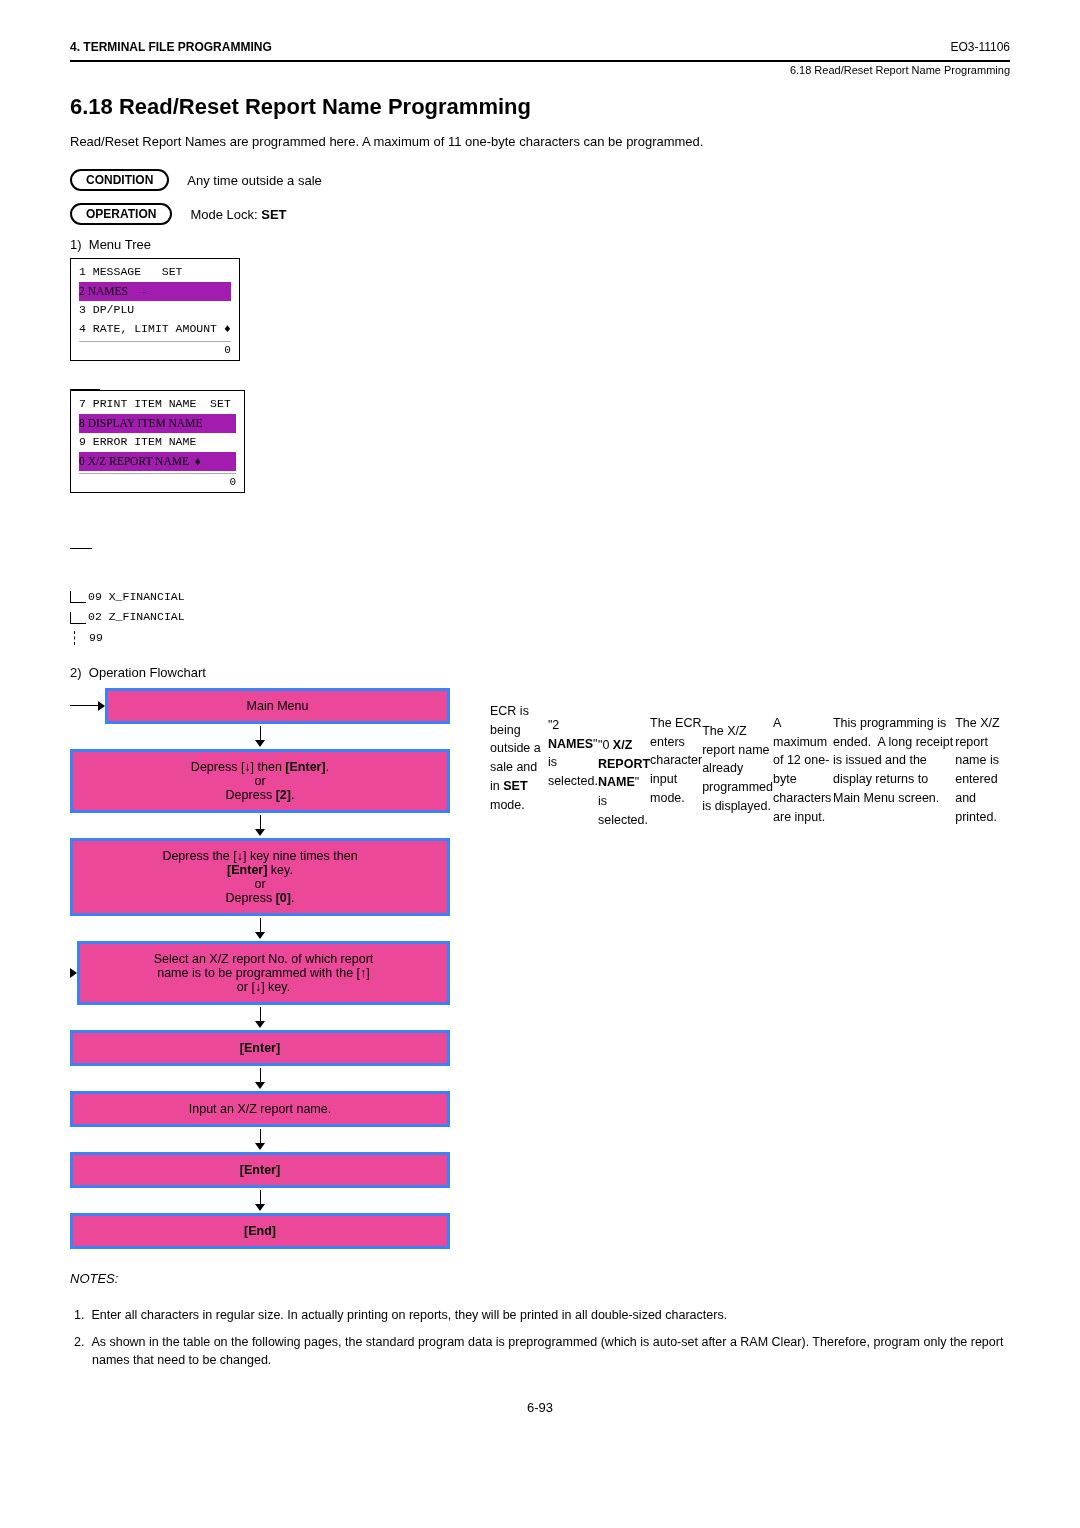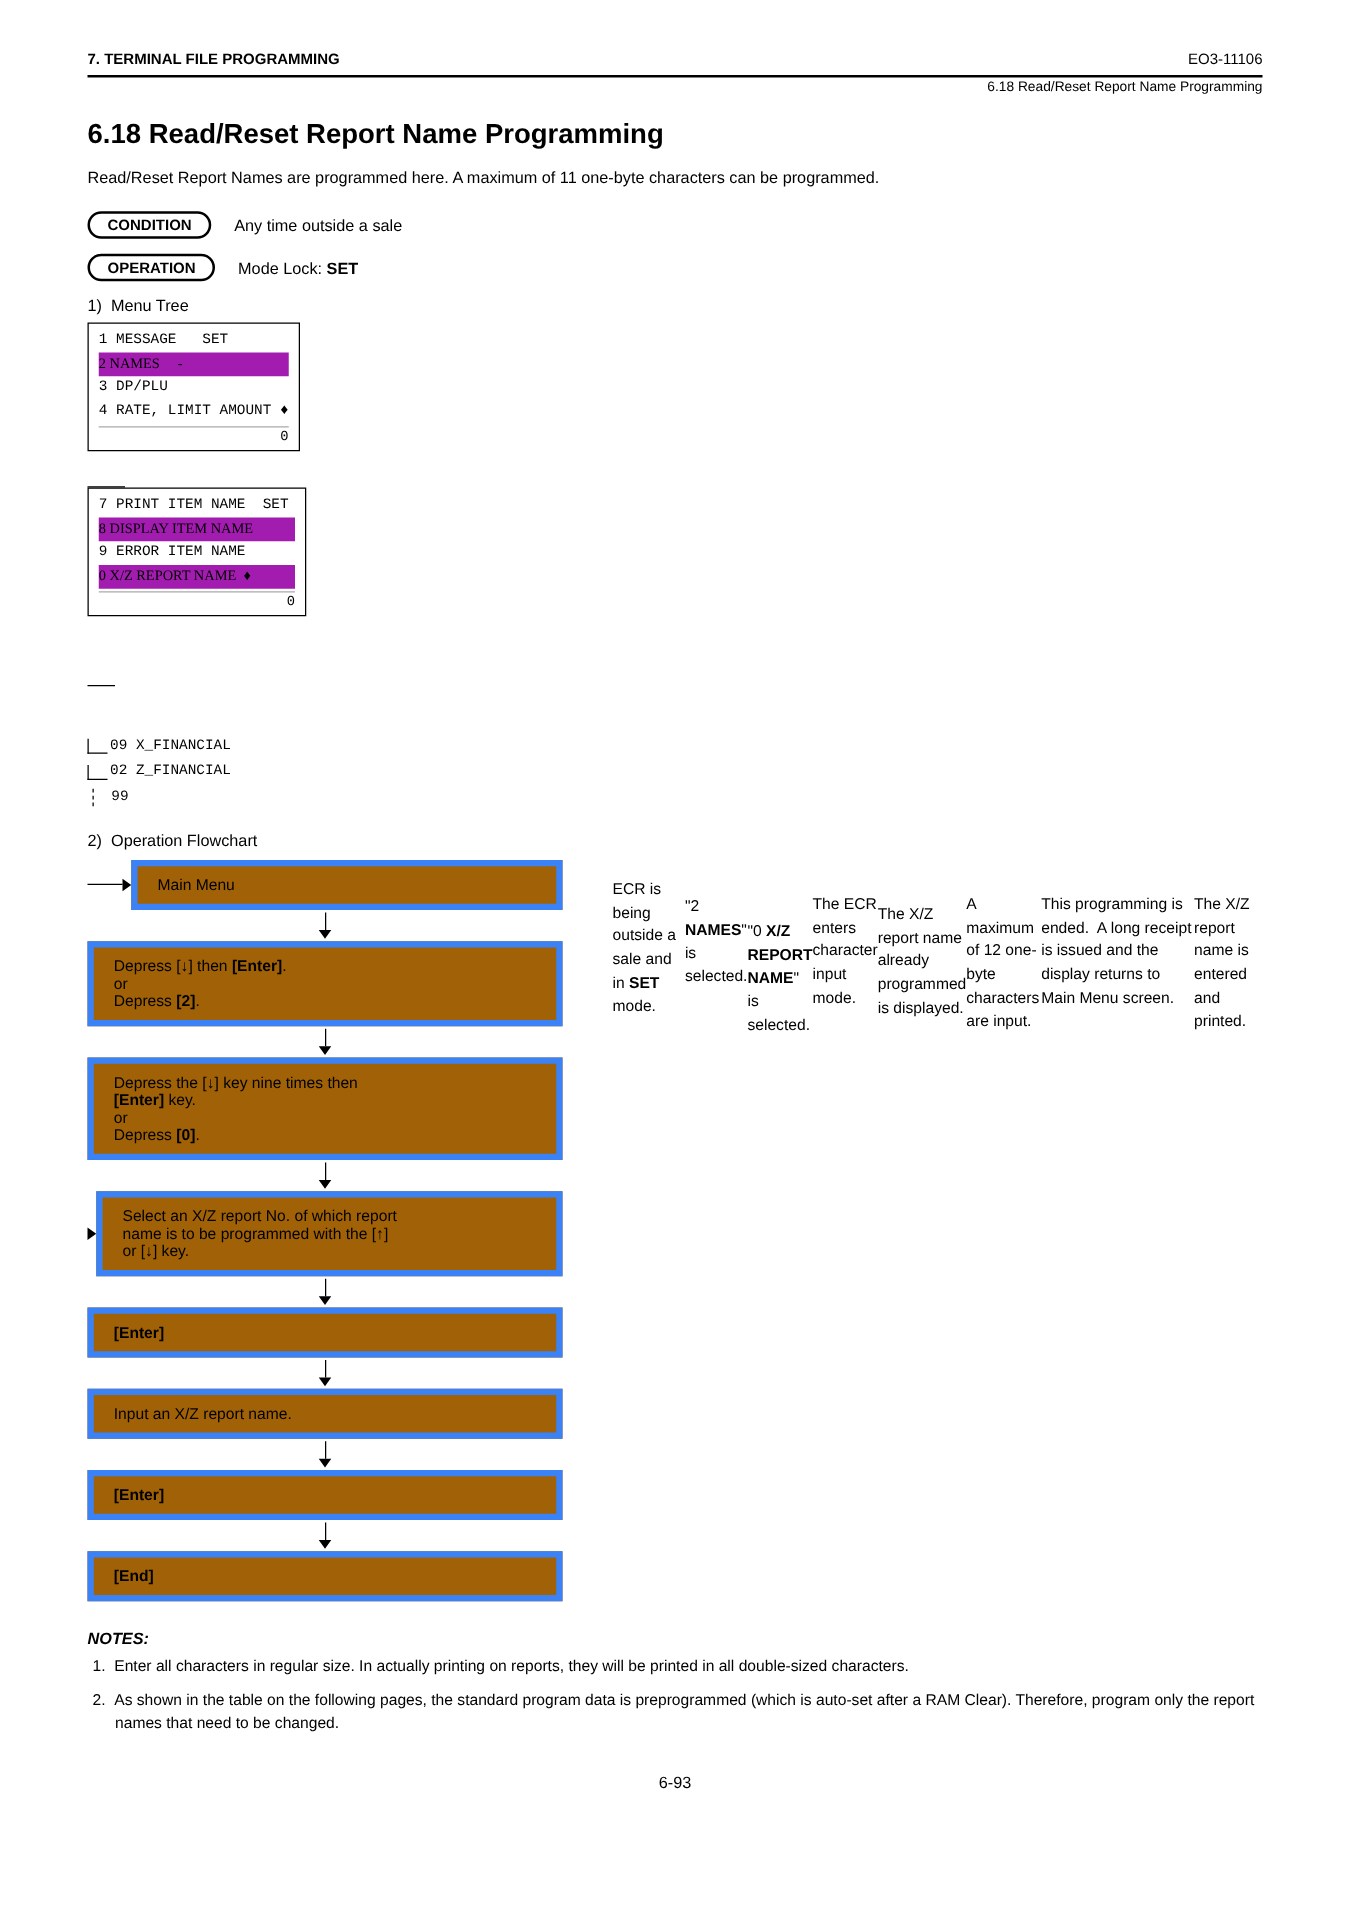--- a/index.html
+++ b/index.html
@@ -83,26 +83,27 @@
       position: relative;
     }
     .flowchart-right {
       display: flex;
       justify-content: flex-start;
       flex: 1;
       font-size: 12.5px;
       padding-top: 10px;
     }
     .flow-box {
-      border: 5px solid #3b82f6;
+      border: 3px solid #3b82f6;
       padding: 8px 16px;
+      text-align: center;
       font-size: 12.5px;
       width: 100%;
       position: relative;
-      background: #a16207;
+      background: #ec4899;
     }
     .flow-box.bold-text {
       font-weight: bold;
     }
     .flow-arrow {
       display: flex;
       flex-direction: column;
       align-items: center;
       margin: 2px 0;
     }
@@ -121,23 +122,23 @@
     .flow-right-note {
       margin-bottom: 22px;
       font-size: 12.5px;
       line-height: 1.5;
       padding-top: 4px;
     }
     .notes-section {
       margin-top: 22px;
     }
     .notes-title {
-      font-weight: bold;
+      font-weight: normal;
       font-style: italic;
-      margin-bottom: 6px;
+      margin-bottom: 20px;
     }
     .notes-item {
       font-size: 12.5px;
       margin-bottom: 8px;
       padding-left: 22px;
       text-indent: -18px;
       line-height: 1.5;
     }
     .page-number {
       text-align: center;
@@ -158,21 +159,21 @@
       padding-top: 2px;
       margin-top: 2px;
     }
   </style>
 </head>
 <body>
 
 <div class="page">
 
   <div class="header-top">
-    <span class="header-top-left">7.  TERMINAL FILE PROGRAMMING</span>
+    <span class="header-top-left">4.  TERMINAL FILE PROGRAMMING</span>
     <span class="header-top-right">EO3-11106</span>
   </div>
   <div class="header-sub">6.18 Read/Reset Report Name Programming</div>
 
   <div class="section-title">
     <span>6.18</span>
     <span>Read/Reset Report Name Programming</span>
   </div>
 
   <div class="intro-text">Read/Reset Report Names are programmed here.  A maximum of 11 one-byte characters can be programmed.</div>

